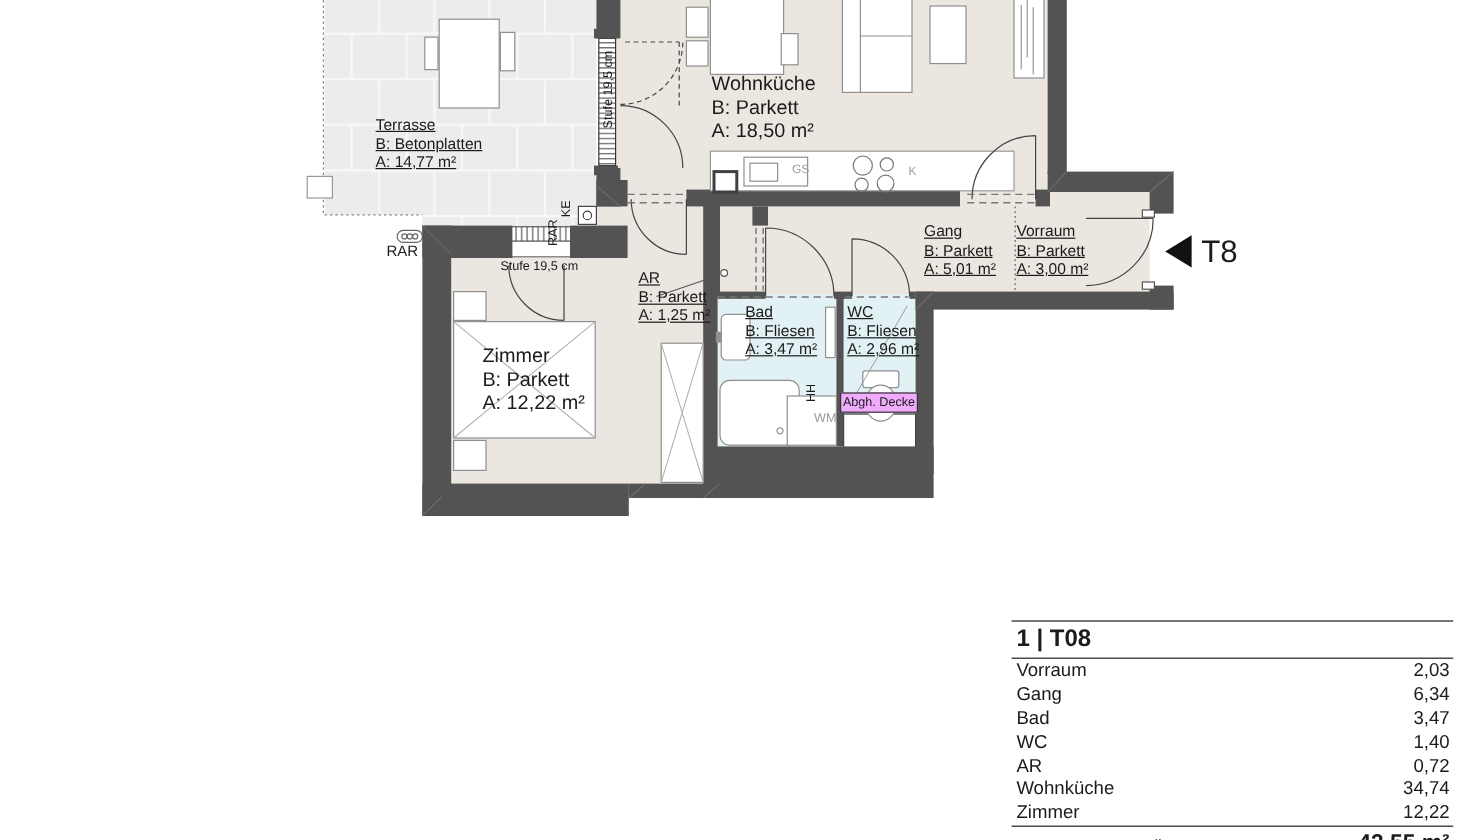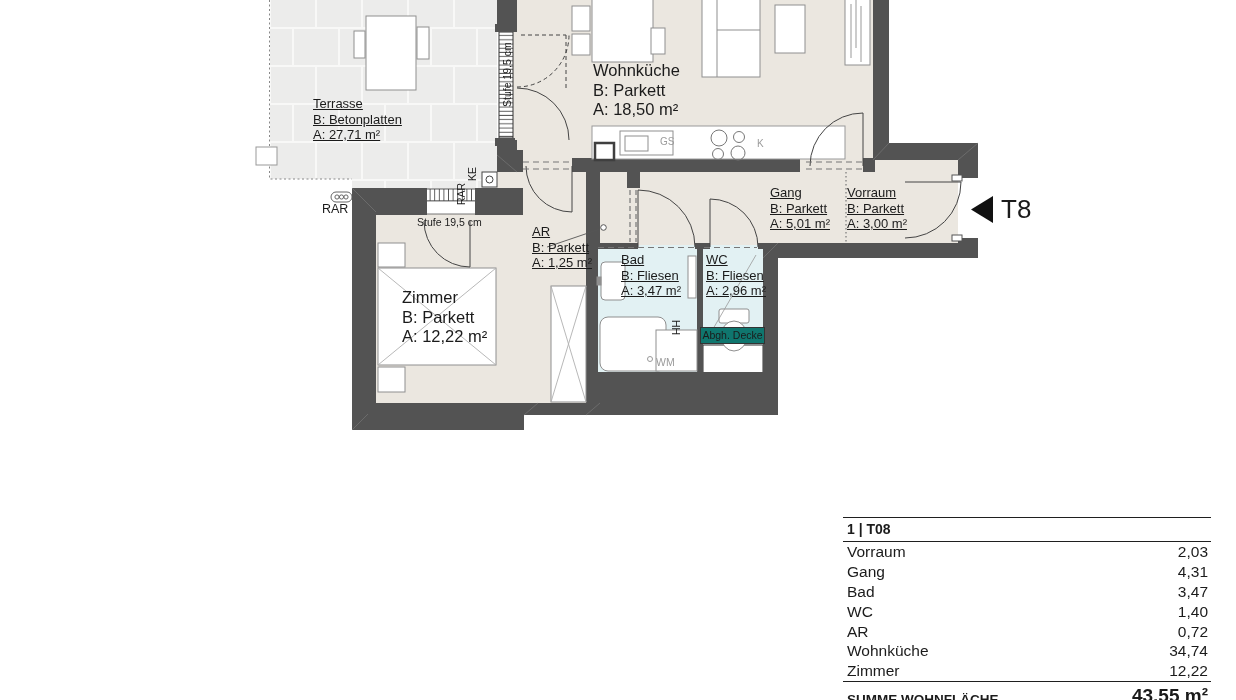--- a/index.html
+++ b/index.html
@@ -5,26 +5,26 @@
   html,body{margin:0;padding:0;background:#fff;}
   #stage{position:relative;width:1236px;height:700px;background:#fff;overflow:hidden;
          font-family:"Liberation Sans",sans-serif;color:#1b1b1b;}
   #plan-svg{position:absolute;left:0;top:0;}
   .lbl{position:absolute;white-space:nowrap;}
   .big{font-size:16.5px;line-height:19.5px;}
   .mid{font-size:13px;line-height:15.5px;text-decoration:underline;}
   .tiny{font-size:10.5px;line-height:12px;}
   .gray{color:#9b9b9b;text-align:center;}
   .rot{transform:rotate(-90deg);transform-origin:left bottom;}
-  .boxed{border:1px solid #333;background:#0f766e;text-align:center;}
+  .boxed{border:1px solid #333;background:#f0abfc;text-align:center;}
   .t8{font-size:26px;}
   
   .sumtable{position:absolute;left:843px;top:517px;width:368px;}
   .rule{border-top:1.6px solid #1f1f1f;height:0;}
-  .stitle{font-weight:bold;font-size:14px;padding:3px 0 4px 4px;}
+  .stitle{font-weight:bold;font-size:20px;padding:3px 0 4px 4px;}
   .trow{display:flex;justify-content:space-between;align-items:center;
         height:19.9px;font-size:15.5px;padding:0 3px 0 4px;}
   .total{display:flex;justify-content:space-between;align-items:flex-end;padding:3px 3px 0 4px;}
   .tlabel{font-weight:bold;font-size:13.5px;}
   .tvalue{font-weight:bold;font-size:19px;}
 </style>
 </head>
 <body>
 
 <div id="stage">
@@ -180,21 +180,21 @@
     <g fill="#fff" stroke="#555">
       <rect x="952" y="175" width="10" height="6"></rect>
       <rect x="952" y="235" width="10" height="6"></rect>
     </g>
     <polygon points="993,196 993,223 971,209.5" fill="#111"></polygon>
   </svg>
 
   <div class="lbl mid" style="left:313px;top:96px">
     <div>Terrasse</div>
     <div>B: Betonplatten</div>
-    <div>A: 27,71 m²</div>
+    <div>A: 14,77 m²</div>
   </div>
   <div class="lbl big" style="left:593px;top:61px">
     <div>Wohnküche</div>
     <div>B: Parkett</div>
     <div>A: 18,50 m²</div>
   </div>
   <div class="lbl big" style="left:402px;top:288px">
     <div>Zimmer</div>
     <div>B: Parkett</div>
     <div>A: 12,22 m²</div>
@@ -224,37 +224,37 @@
     <div>B: Fliesen</div>
     <div>A: 2,96 m²</div>
   </div>
 
   <div class="lbl tiny rot" style="left:513px;top:95px">Stufe 19,5 cm</div>
   <div class="lbl tiny" style="left:417px;top:216px">Stufe 19,5 cm</div>
   <div class="lbl" style="left:322px;top:202px;font-size:12.5px">RAR</div>
   <div class="lbl tiny rot" style="left:467px;top:193px">RAR</div>
   <div class="lbl tiny rot" style="left:478px;top:169px">KE</div>
   <div class="lbl tiny rot" style="left:682px;top:323px">HH</div>
-  <div class="lbl tiny gray" style="left:656px;top:356px;width:41px;text-align:left">WM</div>
+  <div class="lbl tiny gray" style="left:656px;top:343px;width:41px;text-align:right">WM</div>
   <div class="lbl gray" style="left:660px;top:136px;font-size:10px">GS</div>
   <div class="lbl gray" style="left:757px;top:138px;font-size:10px">K</div>
   <div class="lbl tiny boxed" style="left:700px;top:327px;width:63px;height:15px;line-height:15px">Abgh. Decke</div>
   <div class="lbl t8" style="left:1001px;top:194px">T8</div>
 
   <div class="sumtable">
     <div class="rule"></div>
     <div class="stitle">1 | T08</div>
     <div class="rule"></div>
     <div class="trow">
       <span>Vorraum</span>
         <span>2,03</span>
       </div>
     <div class="trow">
       <span>Gang</span>
-        <span>4,31</span>
+        <span>6,34</span>
       </div>
     <div class="trow">
       <span>Bad</span>
         <span>3,47</span>
       </div>
     <div class="trow">
       <span>WC</span>
         <span>1,40</span>
       </div>
     <div class="trow">

